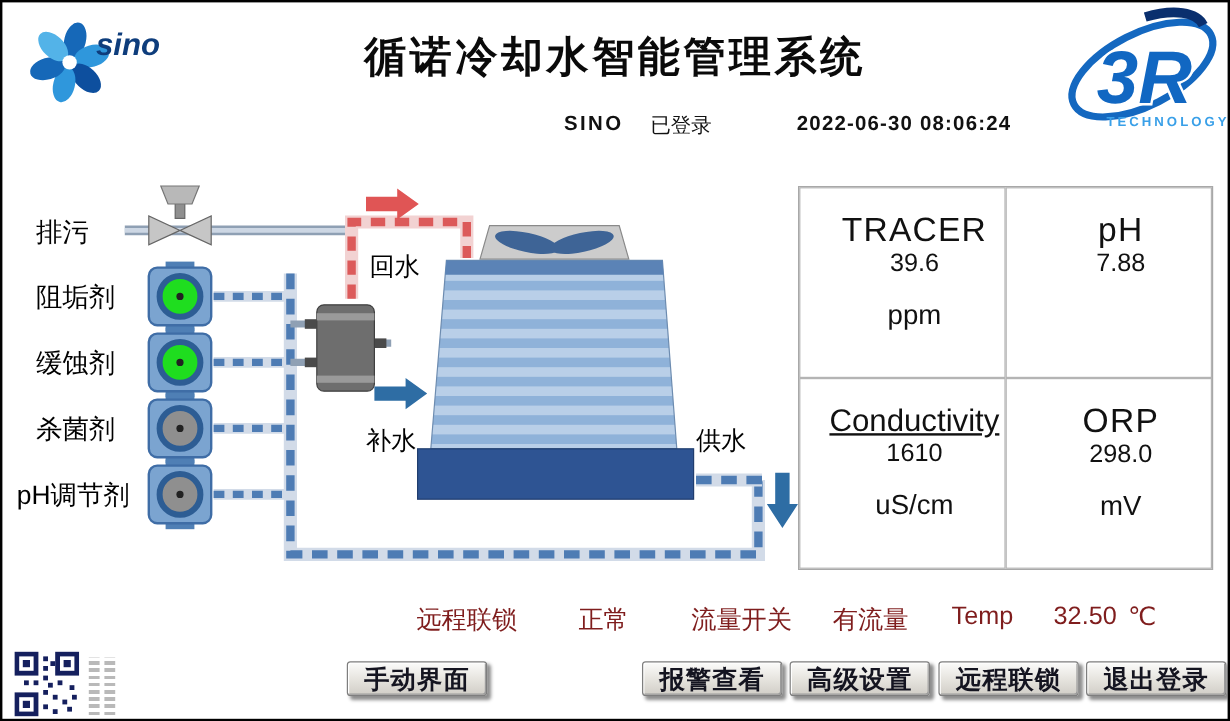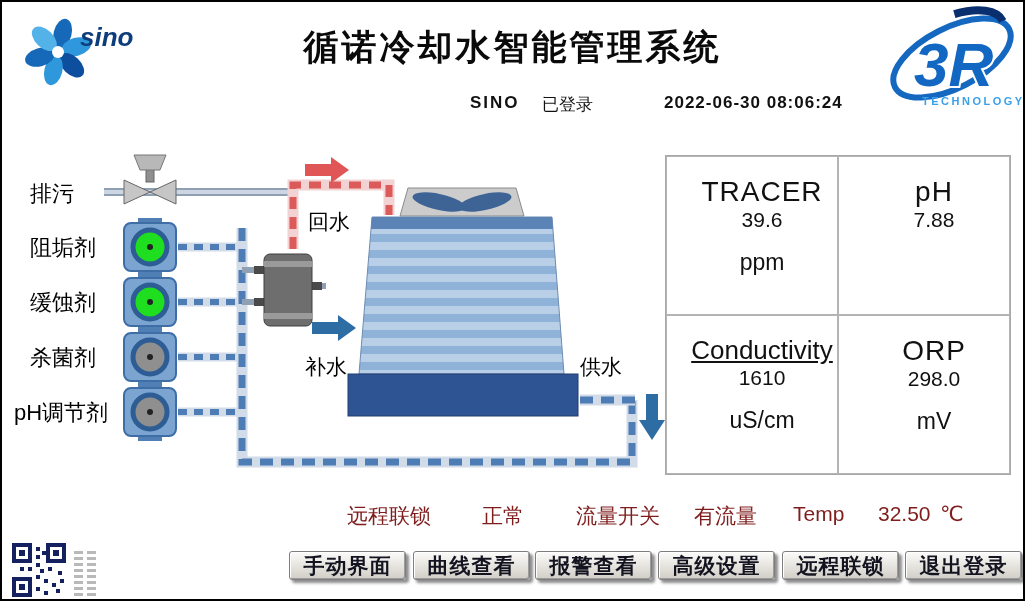--- a/index.html
+++ b/index.html
@@ -213,21 +213,20 @@
     <span style="left:345px">远程联锁</span>
     <span style="left:480px">正常</span>
     <span style="left:574px">流量开关</span>
     <span style="left:692px">有流量</span>
     <span style="left:791px">Temp</span>
     <span style="left:876px">32.50</span>
     <span style="left:938px">℃</span>
   </div>
 
   <button class="hmi-btn" style="left:287px">手动界面</button>
-  <button class="hmi-btn" style="left:411px">曲线查看</button>
   <button class="hmi-btn" style="left:533px">报警查看</button>
   <button class="hmi-btn" style="left:656px">高级设置</button>
   <button class="hmi-btn" style="left:780px">远程联锁</button>
   <button class="hmi-btn" style="left:903px">退出登录</button>
 
   <svg class="qr" width="54" height="54" viewBox="0 0 54 54">
     <rect width="54" height="54" fill="#ffffff"></rect>
     <g fill="#15205e">
       <rect x="2" y="2" width="16" height="16" fill="none" stroke="#15205e" stroke-width="4"></rect>
       <rect x="7" y="7" width="6" height="6"></rect>

